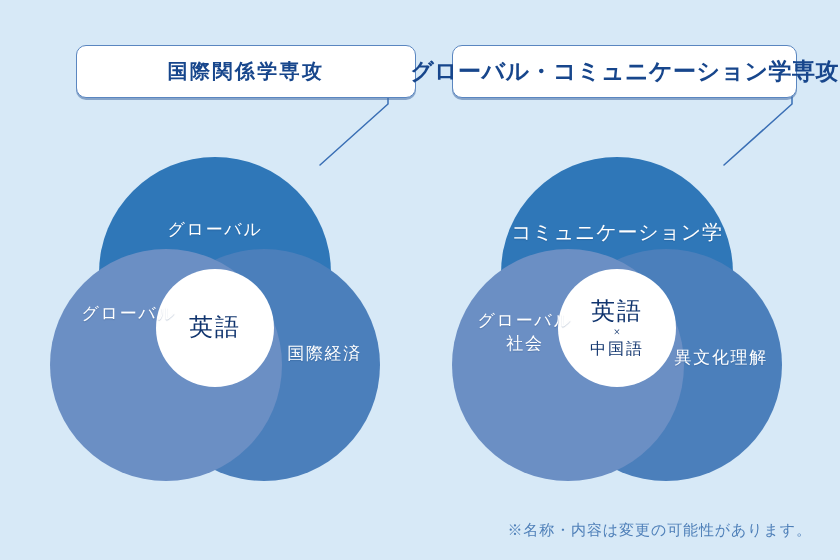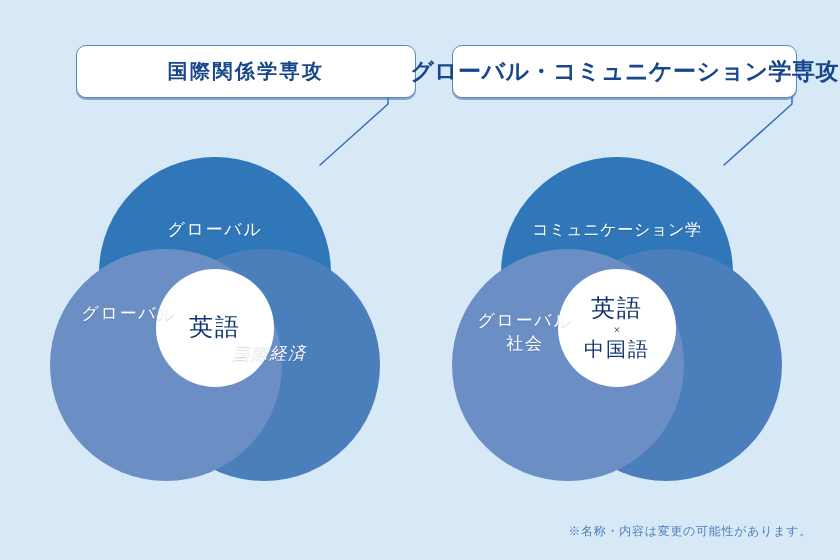--- a/index.html
+++ b/index.html
@@ -109,43 +109,43 @@
     color: #ffffff;
     font-size: 17px;
     letter-spacing: 0.10em;
     line-height: 1.35;
     text-shadow: 0 1px 1px rgba(25,60,110,0.25);
     position: absolute;
     white-space: pre-line;
   }
   .lbl-top   { top: 62px;  left: 0; right: 0; text-align: center; }
   .lbl-left  { top: 146px; left: 14px; width: 130px; text-align: center; }
-  .lbl-right { top: 186px; left: 182px; width: 130px; text-align: left; font-style: italic; }
+  .lbl-right { top: 186px; left: 182px; width: 130px; text-align: right; }
 
   .center-label {
     color: #10346e;
     text-align: center;
     line-height: 1.15;
     letter-spacing: 0.12em;
   }
   .center-main { font-size: 24px; display: block; }
   .center-x    { font-size: 12px; display: block; margin: 1px 0 0 0; letter-spacing: 0; }
-  .center-sub  { font-size: 20px; display: block; }
+  .center-sub  { font-size: 16px; display: block; }
 
-  #venn-right .lbl-top   { top: 62px; font-size: 16px; letter-spacing: 0.04em; }
+  #venn-right .lbl-top   { top: 62px; font-size: 20px; letter-spacing: 0.04em; }
   #venn-right .lbl-left  { top: 136px; left: 6px; width: 134px; margin-top: 17px; }
   #venn-right .lbl-right { top: 190px; left: 180px; width: 136px; }
 
   
   #footnote {
     position: absolute;
     right: 28px;
     bottom: 20px;
     color: #4e7fb8;
-    font-size: 12px;
+    font-size: 15px;
     letter-spacing: 0.06em;
     white-space: nowrap;
   }
 </style>
 </head>
 <body>
 
 <div id="stage">
 
   <svg class="tail-svg" viewBox="0 0 840 560">
@@ -182,17 +182,18 @@
     <div class="circle circle-center">
       <span class="center-label">
         <span class="center-main">英語</span>
         <span class="center-x">×</span>
         <span class="center-sub">中国語</span>
       </span>
     </div>
     <div class="circle-label lbl-top" style="z-index:5">コミュニケーション学</div>
     <div class="circle-label lbl-left" style="z-index:5">グローバル
 社会</div>
+    <div class="circle-label lbl-right" style="z-index:5">異文化理解</div>
   </div>
 
   <div id="footnote">※名称・内容は変更の可能性があります。</div>
 
 </div>
 
 </body></html>

